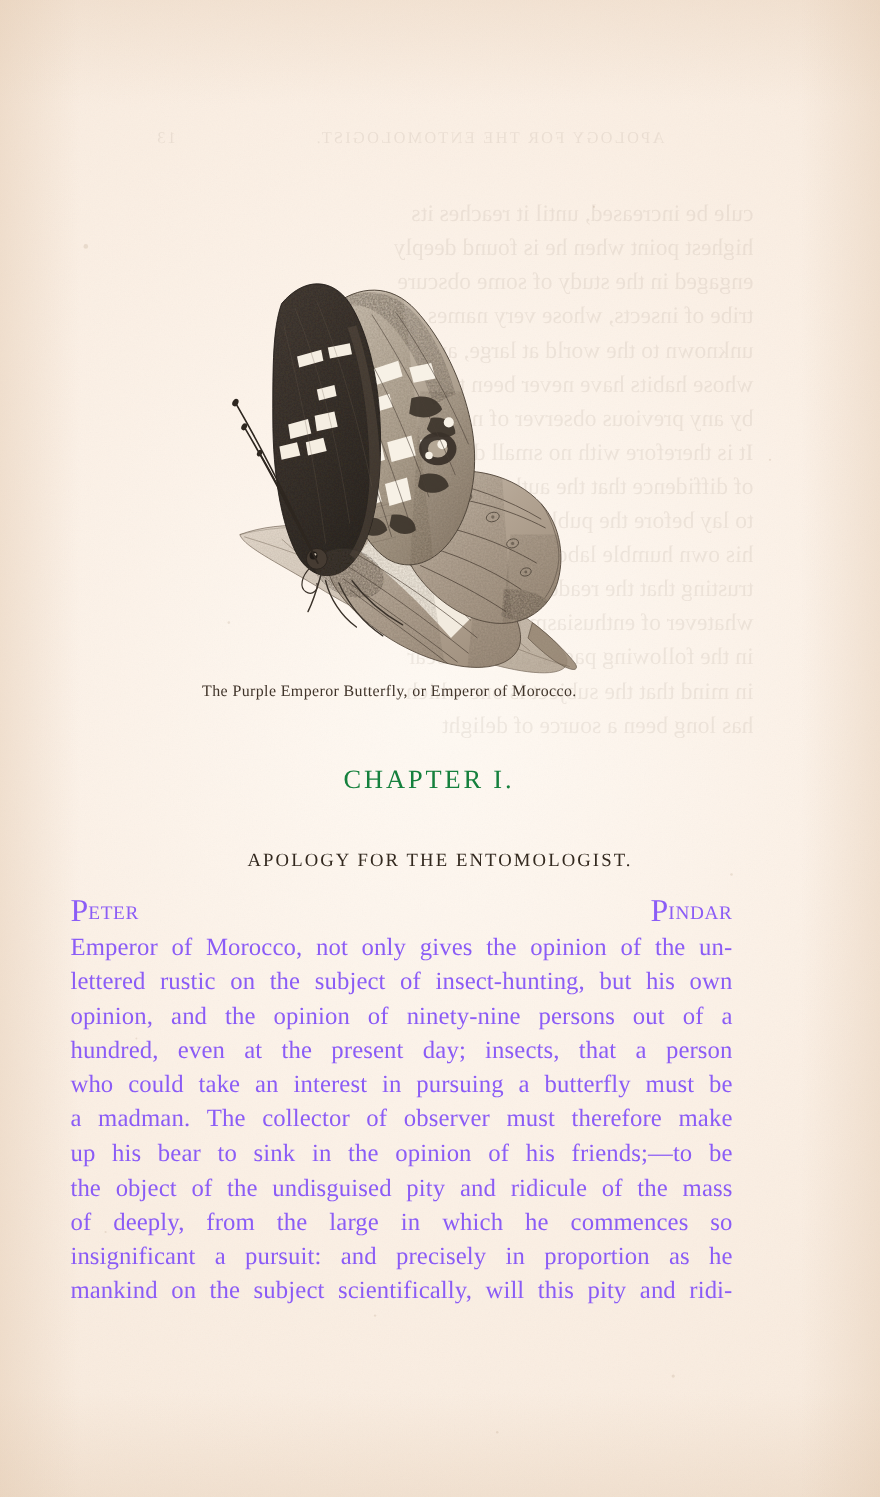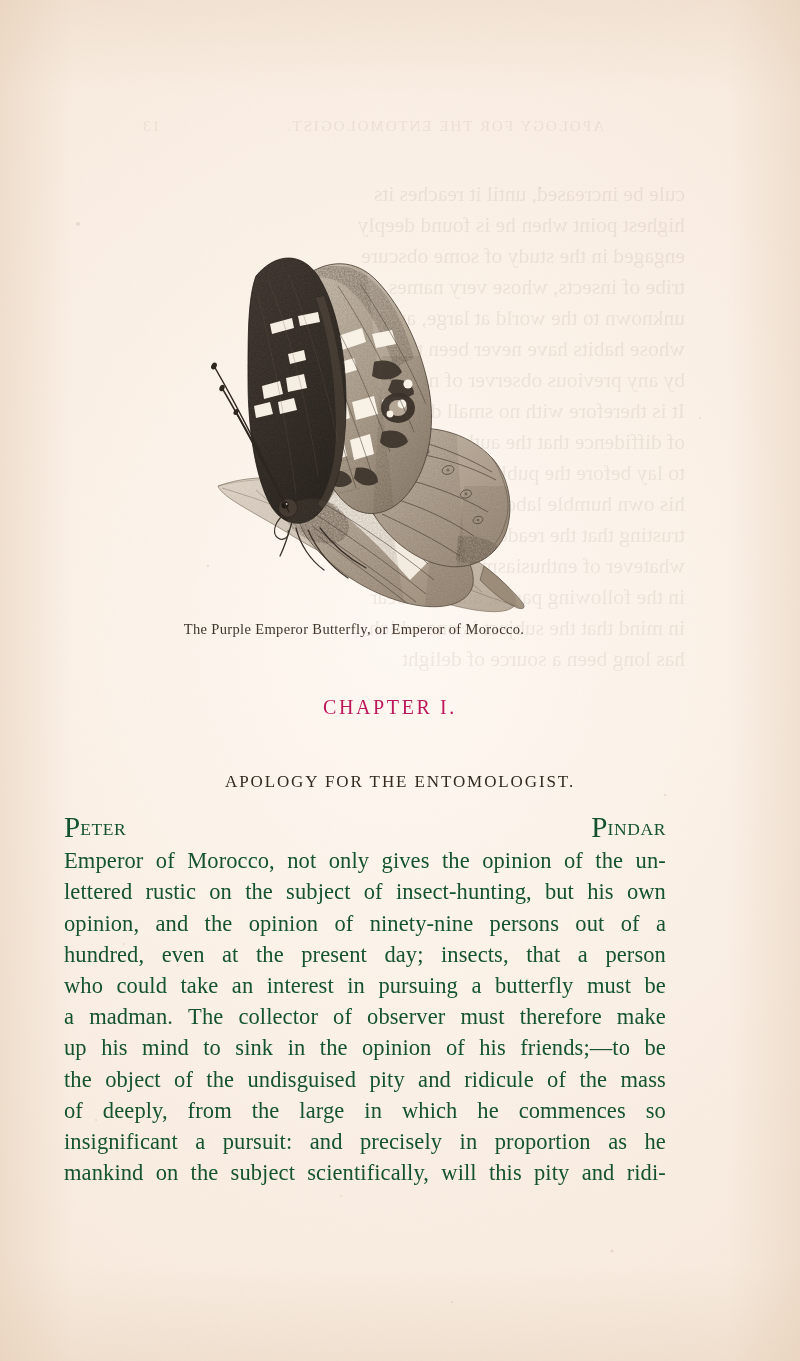--- a/index.html
+++ b/index.html
@@ -101,23 +101,23 @@
     font-family: "Liberation Serif", "DejaVu Serif", serif;
   }
 
   
   .chapter-title {
     position: absolute;
     left: 0;
     top: 696px;
     width: 780px;
     text-align: center;
-    font-size: 20px;
+    font-size: 24px;
     letter-spacing: 2.6px;
-    color: #be185d;
+    color: #15803d;
   }
   .section-title {
     position: absolute;
     left: 0;
     top: 772px;
     width: 800px;
     text-align: center;
     font-size: 17px;
     letter-spacing: 1.9px;
     color: #33291f;
@@ -126,21 +126,21 @@
   
   .body-block {
     position: absolute;
     left: 64px;
     top: 812px;
     width: 602px;
   }
   .body-line {
     font-size: 22.5px;
     line-height: 31.2px;
-    color: #14532d;
+    color: #8b5cf6;
     white-space: nowrap;
     display: flex;
     justify-content: space-between;
     letter-spacing: 0.1px;
   }
   .body-line .w { display: inline-block; }
 
   .initial-cap {
     font-size: 29px;
     line-height: 0;
@@ -574,21 +574,21 @@
       <span class="w">of</span>
       <span class="w">observer</span>
       <span class="w">must</span>
       <span class="w">therefore</span>
       <span class="w">make</span>
     </div>
 
     <div class="body-line">
       <span class="w">up</span>
       <span class="w">his</span>
-      <span class="w">mind</span>
+      <span class="w">bear</span>
       <span class="w">to</span>
       <span class="w">sink</span>
       <span class="w">in</span>
       <span class="w">the</span>
       <span class="w">opinion</span>
       <span class="w">of</span>
       <span class="w">his</span>
       <span class="w">friends;—to</span>
       <span class="w">be</span>
     </div>

